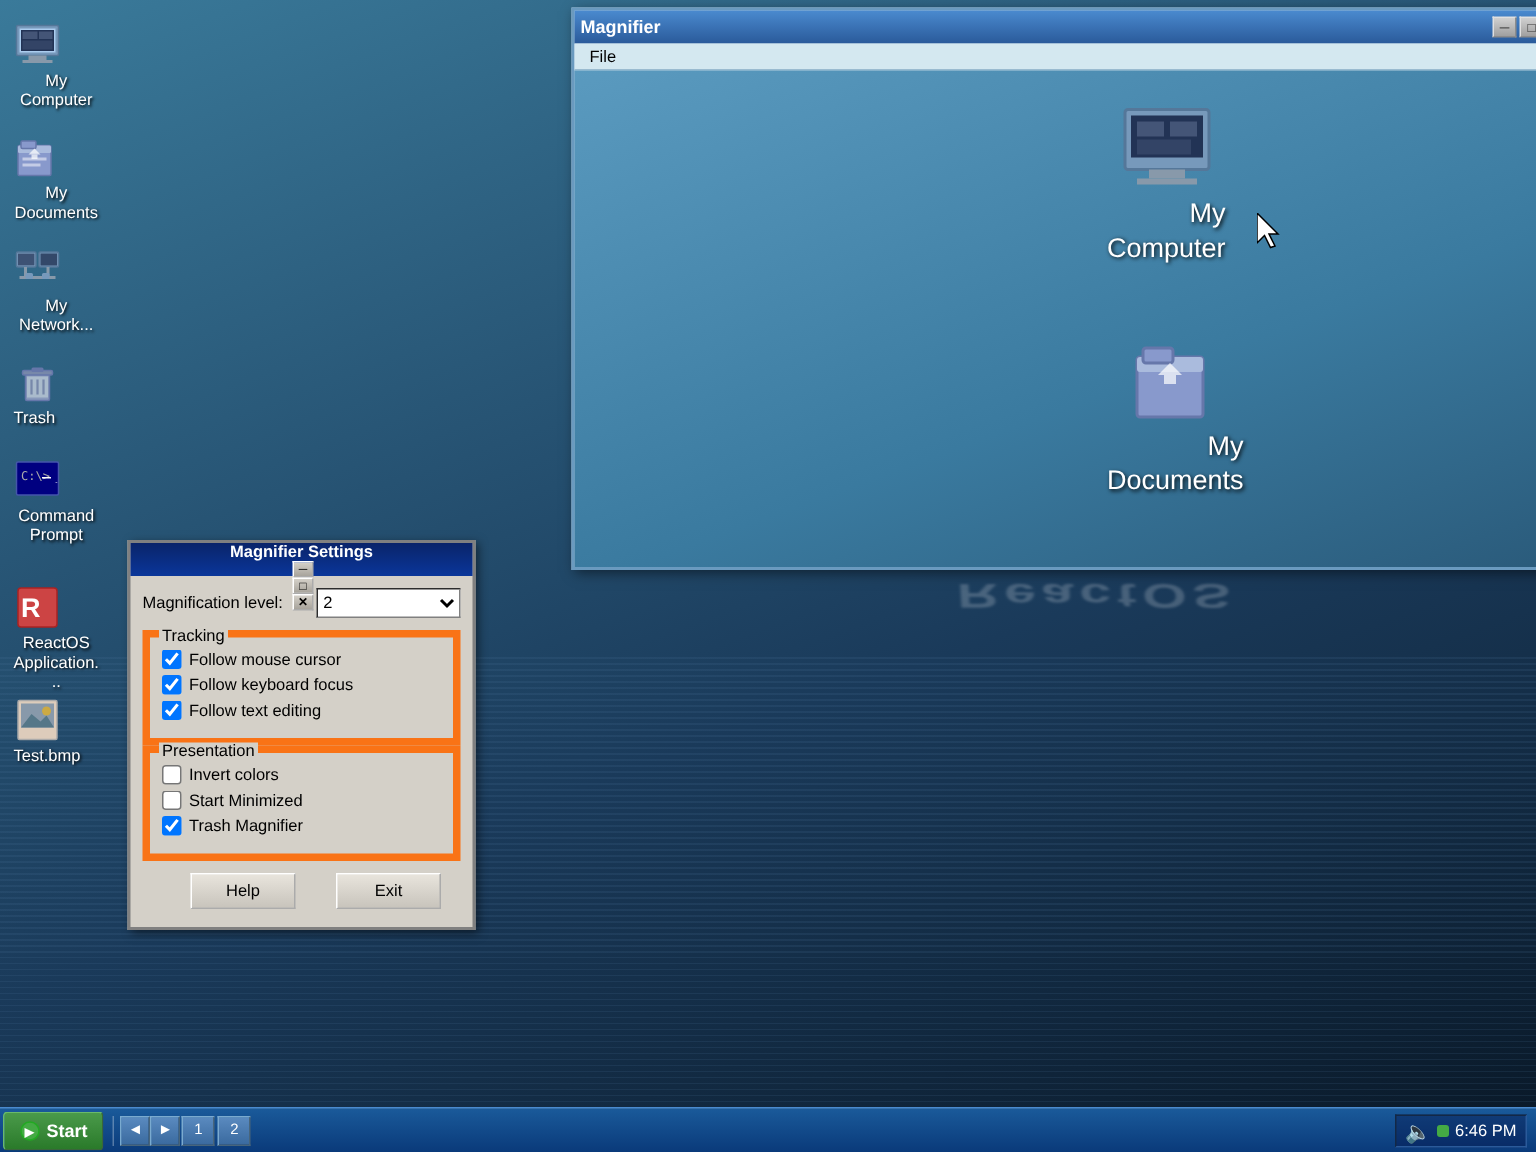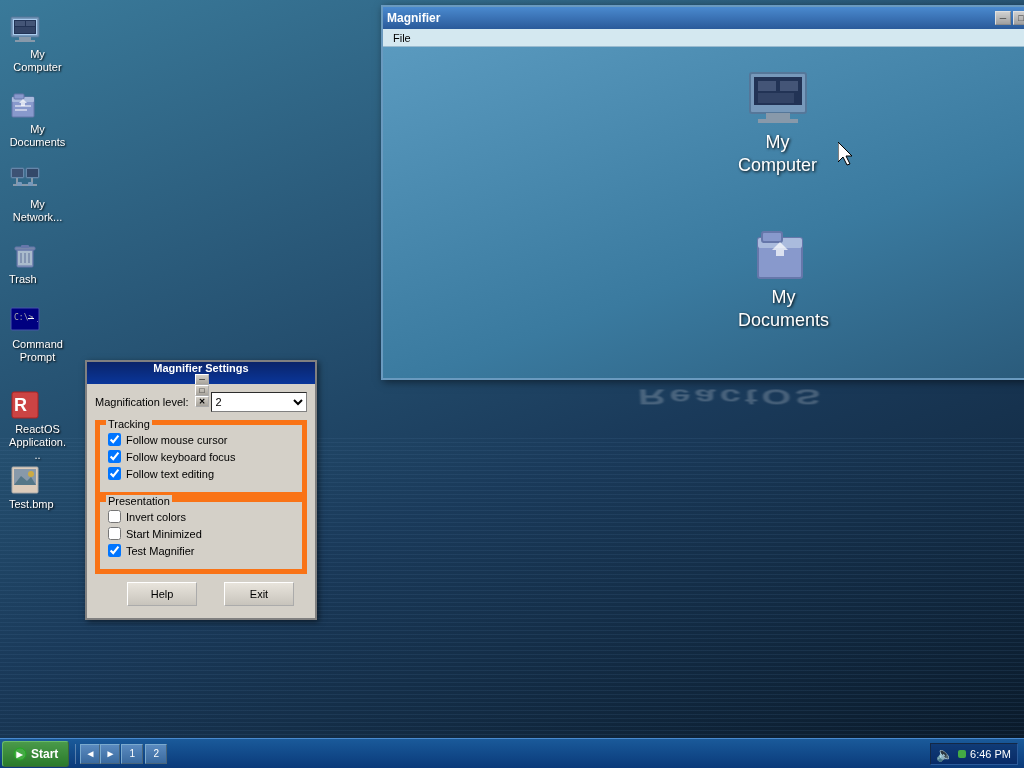--- a/index.html
+++ b/index.html
@@ -240,21 +240,21 @@
     }
     .mag-icon .mag-icon-img {
       width: 64px;
       height: 64px;
       display: flex;
       align-items: center;
       justify-content: center;
     }
     .mag-icon .mag-icon-label {
       color: white;
-      text-align: center;
+      text-align: right;
       font-size: 18px;
       text-shadow: 1px 1px 3px black;
       line-height: 1.3;
     }
 
     
     .settings-dialog {
       position: absolute;
       top: 360px;
       left: 85px;
@@ -566,21 +566,21 @@
         <div class="checkbox-row">
           <input type="checkbox" id="chk-invert" style="">
           <label for="chk-invert">Invert colors</label>
         </div>
         <div class="checkbox-row">
           <input type="checkbox" id="chk-minimize" style="">
           <label for="chk-minimize">Start Minimized</label>
         </div>
         <div class="checkbox-row">
           <input type="checkbox" id="chk-show" checked="" style="">
-          <label for="chk-show">Test Magnifier</label>
+          <label for="chk-show">Trash Magnifier</label>
         </div>
       </div>
 
       <div class="dialog-buttons">
         <button class="dialog-btn">Help</button>
         <button class="dialog-btn">Exit</button>
       </div>
     </div>
   </div>
 

